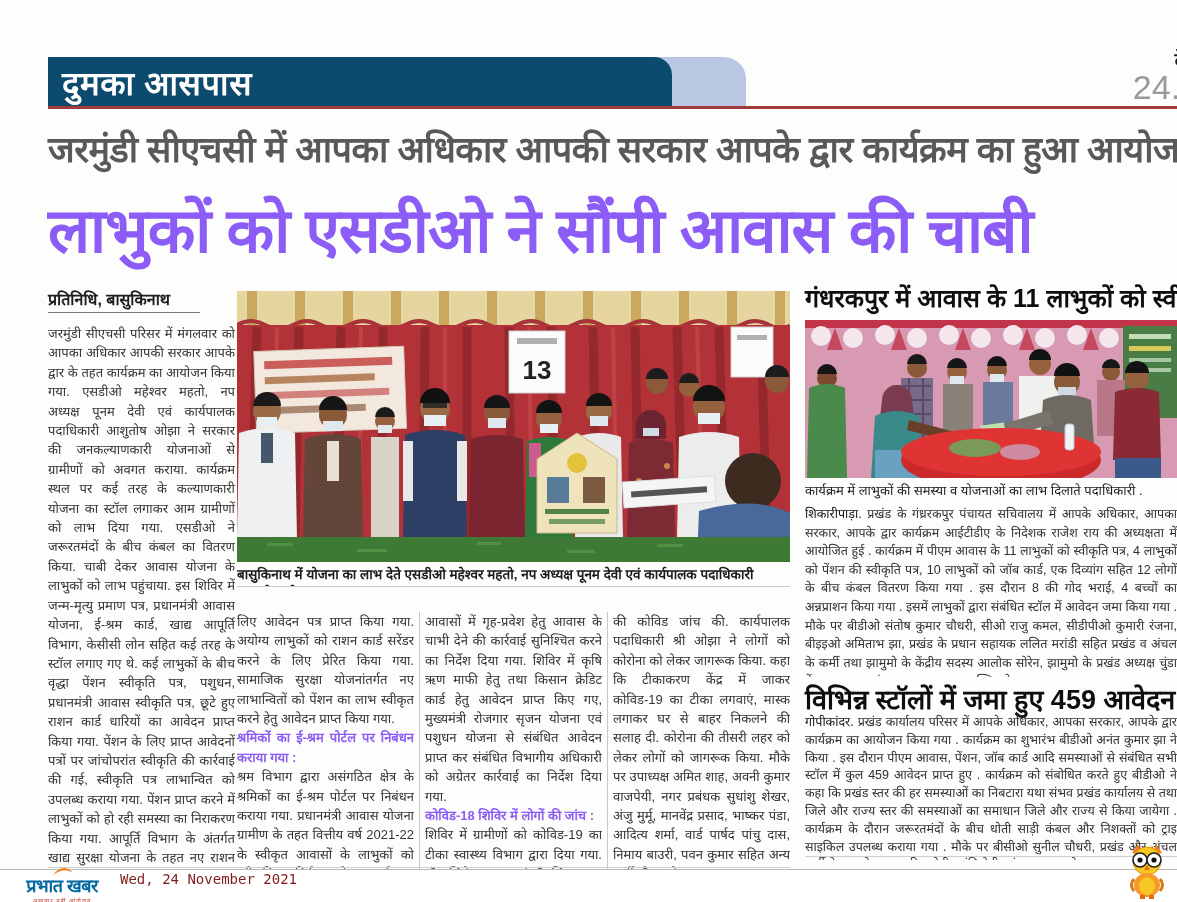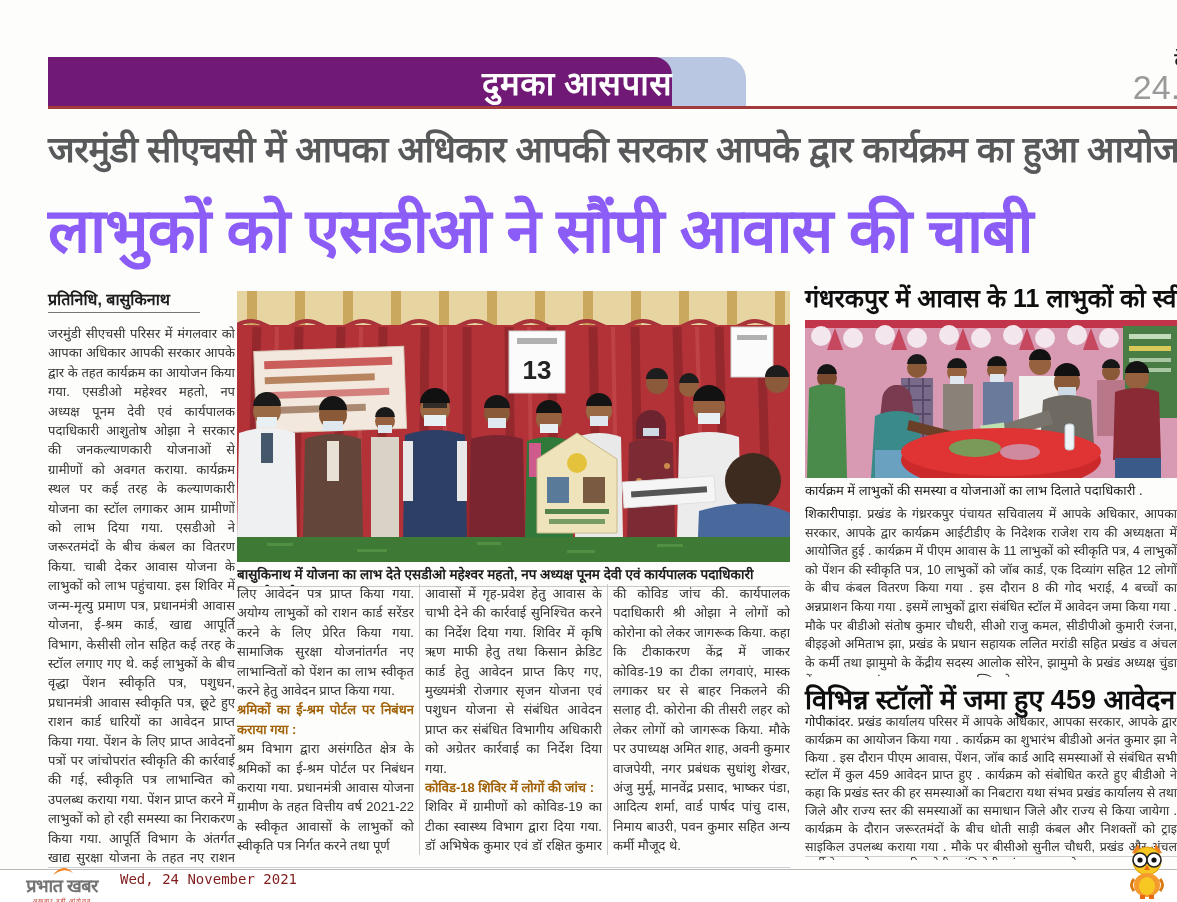--- a/index.html
+++ b/index.html
@@ -4,21 +4,21 @@
 <style>
   * { margin:0; padding:0; box-sizing:border-box; }
   html,body { width:1177px; height:902px; background:#ffffff; overflow:hidden; }
   body { font-family:"Liberation Sans", sans-serif; color:#2c2c2c; }
   #page { position:relative; width:1177px; height:902px; background:#fdfdfc; overflow:hidden; }
 
   
   .banner-light { position:absolute; left:600px; top:57px; width:146px; height:50px;
     background:#b9c7e3; border-radius:0 22px 0 0; }
   .banner { position:absolute; left:48px; top:57px; width:624px; height:50px;
-    background:#701a75; border-radius:0 18px 0 0; display:flex; align-items:center;justify-content:flex-end; }
+    background:#0c4a6e; border-radius:0 18px 0 0; display:flex; align-items:center; }
   .banner-title { color:#fff; font-size:33px; font-weight:800; padding-left:14px; letter-spacing:0.5px; }
   .corner-partial { position:absolute; right:-8px; top:46px; font-size:20px; color:#1a1a1a; font-weight:700; }
   .corner-date { position:absolute; right:-22px; top:68px; font-size:34px; color:#9a9a9a; font-weight:400; }
   .red-rule { position:absolute; left:48px; right:0; top:106px; height:3px; background:#a23a3e; }
 
   
   .kicker { position:absolute; left:48px; top:124px; width:1129px; font-size:36px; font-weight:800;
     color:#58595b; letter-spacing:-0.5px; white-space:nowrap; }
   .headline { position:absolute; left:48px; top:186px; width:1129px; font-size:62px; font-weight:900;
     color:#8b5cf6; letter-spacing:-1px; white-space:nowrap; }
@@ -26,45 +26,45 @@
   
   .byline { position:absolute; left:48px; top:288px; font-size:16px; font-weight:800; color:#1d1d1d; }
   .byline-rule { position:absolute; left:48px; top:312px; width:152px; height:1px; background:#777; }
   .col1 { position:absolute; left:48px; top:324px; width:187px; height:542px; overflow:hidden;
     font-size:13px; line-height:19.4px; text-align:justify; color:#333; }
 
   .photo-main { position:absolute; left:237px; top:291px; width:553px; height:271px; background:#b23237; overflow:hidden; }
   .caption-main { position:absolute; left:237px; top:565px; width:553px; height:22px; overflow:hidden;
     font-size:13.5px; font-weight:700; color:#1b1b1b; border-bottom:1px solid #c9c9c9; padding-bottom:3px; }
 
-  .cols234 { position:absolute; left:237px; top:584px; width:553px; height:271px; display:flex;justify-content:center; }
+  .cols234 { position:absolute; left:237px; top:612px; width:553px; height:271px; display:flex;justify-content:center; }
   .bodycol { width:177px; height:271px; overflow:hidden; font-size:13px; line-height:19.4px;
     text-align:justify; color:#333; }
   .colrule { width:1px; background:#c9c9c9; margin:0 5px; }
-  .subhead { font-weight:800; color:#a16207; }
+  .subhead { font-weight:800; color:#8b5cf6; }
   .bottom-rule-left { position:absolute; left:48px; top:867px; width:742px; height:1px; background:#cfcfcf; }
   .side-head1 { position:absolute; left:805px; top:280px; width:372px; font-size:25px; font-weight:900;
     color:#0e0e0e; white-space:nowrap; }
   .photo-side { position:absolute; left:805px; top:320px; width:372px; height:158px; background:#d89ab2; overflow:hidden; }
   .caption-side { position:absolute; left:805px; top:481px; width:372px; font-size:13px; font-weight:400; color:#1b1b1b; }
   .side-body1 { position:absolute; left:805px; top:505px; width:372px; height:172px; overflow:hidden;
     font-size:12.5px; line-height:18.6px; text-align:justify; color:#2f2f2f; }
   .side-head2 { position:absolute; left:805px; top:680px; width:372px; font-size:27px; font-weight:900;
     color:#0e0e0e; white-space:nowrap; }
   .side-body2 { position:absolute; left:805px; top:714px; width:372px; height:146px; overflow:hidden;
     font-size:12.5px; line-height:17.8px; text-align:justify; color:#2f2f2f; }
   .dateline { font-weight:400; color:#111; }
   .side-bottom-rule { position:absolute; left:805px; top:856px; width:372px; height:1px; background:#cfcfcf; }
 
   
   .footer { position:absolute; left:0; top:869px; width:1177px; height:33px; background:#ffffff;
     border-top:1px solid #b9b9b9; }
   .logo { position:absolute; left:16px; top:873px; width:92px; text-align:center; }
   .logo-swoosh { position:absolute; left:36px; top:-7px; }
-  .logo-text { font-size:18px; font-weight:900; color:#737373; letter-spacing:-0.5px; white-space:nowrap; }
+  .logo-text { font-size:18px; font-weight:900; color:#0369a1; letter-spacing:-0.5px; white-space:nowrap; }
   .logo-tagline { font-size:6px; color:#c0392b; letter-spacing:1px; white-space:nowrap; }
   .footer-meta { position:absolute; left:120px; top:871px; font-family:"DejaVu Sans Mono", monospace;
     font-size:14px; color:#7f1d1d; line-height:16px; }
   .owl { position:absolute; left:1122px; top:843px; }
 </style>
 </head>
 <body>
 
 <div id="page">
 

